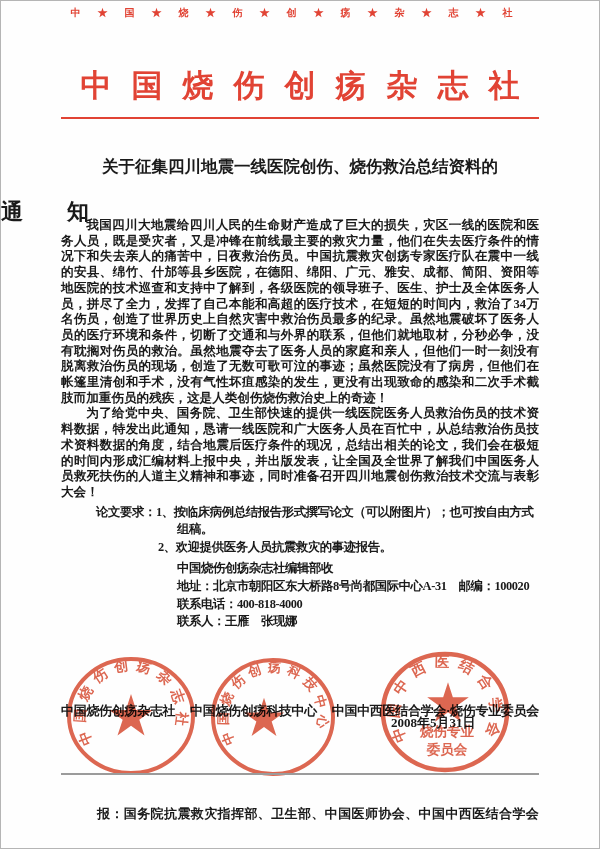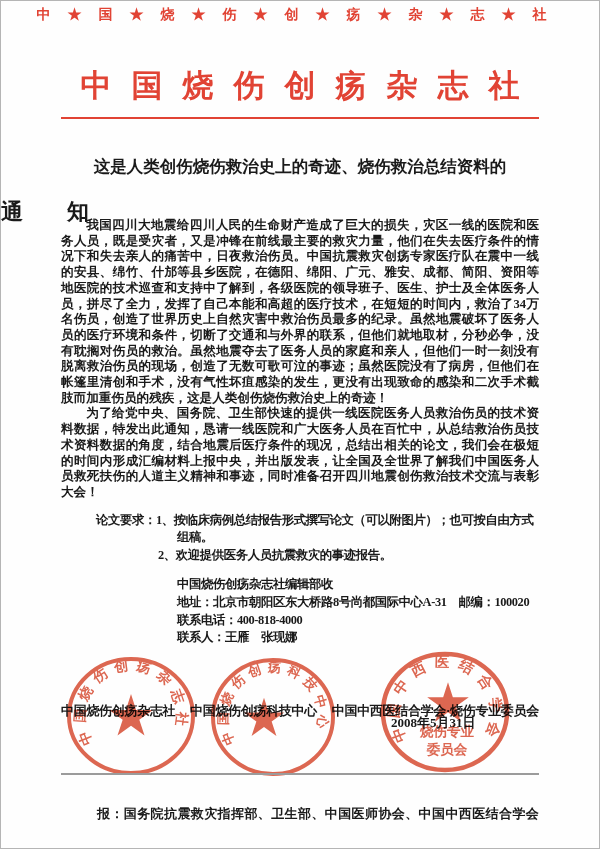--- a/index.html
+++ b/index.html
@@ -3,38 +3,38 @@
 <meta charset="utf-8">
 <style>
   html,body{margin:0;padding:0;background:#e9e9e9;}
   .page{
     position:relative;width:600px;height:849px;margin:0 auto;
     background:#fefefe;border:1px solid #b5b5b5;box-sizing:border-box;
     font-family:"Liberation Serif","DejaVu Serif",serif;color:#1a1a1a;overflow:hidden;
   }
   .top-strip{
     position:absolute;top:5px;left:0;right:0;text-align:center;
-    font-size:14px;font-weight:700;color:#e14334;
+    font-size:10px;font-weight:700;color:#e14334;
     letter-spacing:17px;white-space:nowrap;
   }
   .masthead{
     position:absolute;top:64px;left:0;right:0;text-align:center;
     font-size:31px;font-weight:700;color:#e14334;
     letter-spacing:20px;padding-left:20px;white-space:nowrap;
   }
   .masthead-rule{position:absolute;top:116px;left:60px;width:478px;height:2px;background:#e14334;}
   .subject{position:absolute;top:155px;left:0;right:0;text-align:center;font-size:16.5px;font-weight:700;white-space:nowrap;}
   .tongzhi{position:absolute;top:196px;left:0;right:0;text-align:left;font-size:22px;font-weight:700;}
   .bodycol{
     position:absolute;top:217px;left:60px;width:478px;
     font-size:12.6px;line-height:15.7px;font-weight:600;
     text-align:justify;text-justify:inter-ideograph;
   }
   .bodycol p{margin:0;text-indent:2em;word-break:break-all;}
-  .secs{margin-top:11px;padding-left:35px;font-size:12.4px;line-height:17.8px;letter-spacing:-0.4px;text-align:left;}
+  .secs{margin-top:3px;padding-left:35px;font-size:12.4px;line-height:17.8px;letter-spacing:-0.4px;text-align:left;}
   .sec-line{white-space:nowrap;}
   .sec-label{font-weight:700;}
   .ind1{padding-left:62px;}
   .ind2{padding-left:81px;}
   .org-row{
     position:absolute;top:701px;left:60px;width:478px;display:flex;justify-content:space-between;
     font-size:13px;font-weight:700;white-space:nowrap;
   }
   .org-row span{letter-spacing:-0.3px;}
   .date-line{position:absolute;top:713px;left:390px;font-size:13px;font-weight:700;font-family:Liberation Serif, serif;}
@@ -46,21 +46,21 @@
 </head>
 <body>
 
 <div class="page">
 
   <div class="top-strip">中★国★烧★伤★创★疡★杂★志★社</div>
 
   <div class="masthead">中国烧伤创疡杂志社</div>
   <div class="masthead-rule"></div>
 
-  <div class="subject">这是人类创伤烧伤救治史上的奇迹、烧伤救治总结资料的</div>
+  <div class="subject">关于征集四川地震一线医院创伤、烧伤救治总结资料的</div>
   <div class="tongzhi">通　　知</div>
 
   <div class="bodycol">
     <p>我国四川大地震给四川人民的生命财产造成了巨大的损失，灾区一线的医院和医务人员，既是受灾者，又是冲锋在前线最主要的救灾力量，他们在失去医疗条件的情况下和失去亲人的痛苦中，日夜救治伤员。中国抗震救灾创疡专家医疗队在震中一线的安县、绵竹、什邡等县乡医院，在德阳、绵阳、广元、雅安、成都、简阳、资阳等地医院的技术巡查和支持中了解到，各级医院的领导班子、医生、护士及全体医务人员，拼尽了全力，发挥了自己本能和高超的医疗技术，在短短的时间内，救治了34万名伤员，创造了世界历史上自然灾害中救治伤员最多的纪录。虽然地震破坏了医务人员的医疗环境和条件，切断了交通和与外界的联系，但他们就地取材，分秒必争，没有耽搁对伤员的救治。虽然地震夺去了医务人员的家庭和亲人，但他们一时一刻没有脱离救治伤员的现场，创造了无数可歌可泣的事迹；虽然医院没有了病房，但他们在帐篷里清创和手术，没有气性坏疽感染的发生，更没有出现致命的感染和二次手术截肢而加重伤员的残疾，这是人类创伤烧伤救治史上的奇迹！</p>
     <p>为了给党中央、国务院、卫生部快速的提供一线医院医务人员救治伤员的技术资料数据，特发出此通知，恳请一线医院和广大医务人员在百忙中，从总结救治伤员技术资料数据的角度，结合地震后医疗条件的现况，总结出相关的论文，我们会在极短的时间内形成汇编材料上报中央，并出版发表，让全国及全世界了解我们中国医务人员救死扶伤的人道主义精神和事迹，同时准备召开四川地震创伤救治技术交流与表彰大会！</p>
 
     <div class="secs">
       <div class="sec-line"><span class="sec-label">论文要求：</span><span>1、按临床病例总结报告形式撰写论文（可以附图片）；也可按自由方式</span></div>
       <div class="sec-line ind2">组稿。</div>
       <div class="sec-line ind1">2、欢迎提供医务人员抗震救灾的事迹报告。</div>

